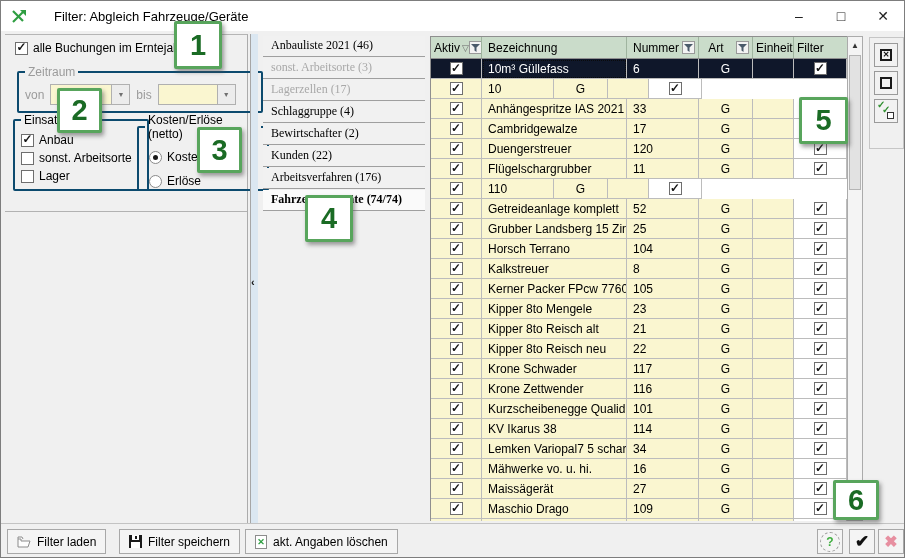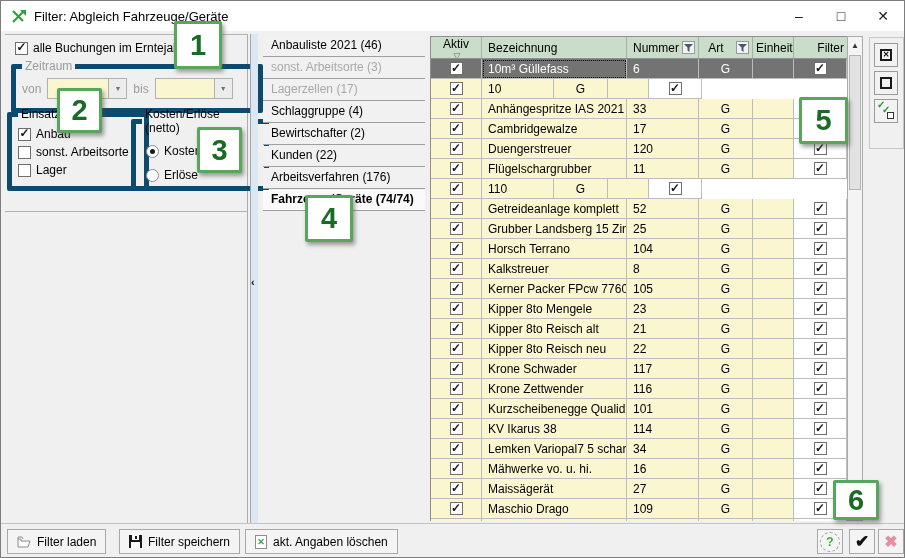--- a/index.html
+++ b/index.html
@@ -1,71 +1,71 @@
 <!DOCTYPE html>
 <html><head>
 <meta charset="utf-8">
 <style>
   html,body{margin:0;padding:0;background:#c8c8c8;font-family:"Liberation Sans",sans-serif;font-size:12px;color:#000;}
   .window{position:relative;width:905px;height:558px;background:#f0f0f0;border:1px solid #7d7d7d;box-sizing:border-box;overflow:hidden;}
   
   .titlebar{position:absolute;left:0;top:0;width:100%;height:30px;background:#fff;display:flex;align-items:center;}
   .appicon{width:17px;height:17px;margin:0 7px 0 9px;}
-  .title{font-size:13px;}
+  .title{font-size:13px;margin-left:20px;}
   .wctrls{margin-left:auto;display:flex;height:100%;}
   .wbtn{width:42px;height:100%;display:flex;align-items:center;justify-content:center;font-size:14px;color:#222;}
   
   .leftpanel{position:absolute;left:4px;top:33px;width:243px;height:489px;border-top:1px solid #b5b5b5;border-right:1px solid #ababab;box-sizing:border-box;}
   .cbrow{display:flex;align-items:center;gap:5px;}
   .cb{width:13px;height:13px;background:#fff;border:1px solid #6e6e6e;box-sizing:border-box;display:inline-flex;align-items:center;justify-content:center;flex:0 0 13px;}
   .cb.on::after{content:"✓";font-size:12px;font-weight:700;color:#141414;margin-top:-2px;}
   .radio{width:13px;height:13px;border:1px solid #8a8a8a;border-radius:50%;background:#fff;box-sizing:border-box;position:relative;flex:0 0 13px;}
   .radio.on::after{content:"";position:absolute;left:3px;top:3px;width:5px;height:5px;border-radius:50%;background:#1a1a1a;}
-  fieldset{border:5px solid #0c4a6e;border-radius:2px;margin:0;padding:2px 6px;}
+  fieldset{border:2px solid #0c4a6e;border-radius:2px;margin:6px;padding:2px 6px;}
   legend{padding:0 3px;font-size:12px;}
   .dis-text{color:#9b9b9b;}
   .fs-zeitraum{position:absolute;left:6px;top:24px;width:230px;height:40px;}
   .fs-zeitraum .frow{display:flex;align-items:center;gap:6px;margin-top:3px;}
   .combo{display:flex;width:80px;height:21px;background:#faf6d0;border:1px solid #b0b0b0;box-sizing:border-box;}
   .combo .cval{flex:1;}
   .combo .cbtn{width:17px;background:#ececec;border-left:1px solid #b0b0b0;display:flex;align-items:center;justify-content:center;font-size:7px;color:#707070;}
   .fs-einsatz{position:absolute;left:2px;top:72px;width:120px;height:70px;}
   .fs-einsatz .cbrow{margin:4px 0;}
   .fs-kosten{position:absolute;left:126px;top:72px;width:116px;height:70px;}
   .fs-kosten .cbrow{margin:7px 0 10px 4px;}
   .cb-all{position:absolute;left:10px;top:6px;}
   .cb-group{position:absolute;left:8px;top:156px;}
   .left-empty{position:absolute;left:0;top:176px;right:0;bottom:0;border-top:1px solid #b2b2b2;}
   
   .splitter{position:absolute;left:249px;top:33px;width:8px;height:489px;background:#dbe7f1;border-left:1px solid #a6a6a6;box-sizing:border-box;}
   .splitter .arr{position:absolute;left:0;top:243px;font-size:11px;font-weight:bold;color:#111;line-height:10px;}
   
   .catlist{position:absolute;left:262px;top:35px;width:162px;}
-  .cat{height:20px;line-height:19px;padding-left:8px;background:#f1f1f1;border-bottom:1px solid #9f9f9f;margin-bottom:1px;}
+  .cat{height:20px;line-height:19px;padding-left:8px;background:#f1f1f1;border-bottom:1px solid #9f9f9f;margin-bottom:1px;font-family:Liberation Serif, serif;}
   .cat.dis{color:#a8a8a8;}
   .cat.sel{font-weight:bold;background:#fafafa;}
   
   .grid{position:absolute;left:429px;top:35px;width:417px;height:485px;border-left:1px solid #8f8f8f;border-top:1px solid #8f8f8f;box-sizing:border-box;background:#fff;}
   .ghead{display:flex;height:22px;background:#cadcca;border-bottom:1px solid #8f8f8f;box-sizing:border-box;}
   .hcell{display:flex;align-items:center;box-sizing:border-box;border-right:1px solid #9fb49f;padding:0 3px;overflow:hidden;white-space:nowrap;}
   .sort{font-size:9px;color:#6a6a6a;margin-left:2px;}
   .fbtn{width:13px;height:13px;background:#f2f2f2;border:1px solid #999;box-sizing:border-box;display:inline-flex;align-items:center;justify-content:center;margin-left:auto;flex:0 0 13px;}
   .gbody{height:462px;overflow:hidden;}
   .row{display:flex;height:20px;}
   .cell{box-sizing:border-box;border-right:1px solid #bcbcbc;border-bottom:1px solid #bcbcbc;background:#faf6d0;height:20px;display:flex;align-items:center;overflow:hidden;white-space:nowrap;}
   .c-aktiv{width:51px;justify-content:center;}
   .c-bez{width:145px;padding-left:6px;}
   .c-num{width:72px;padding-left:6px;}
   .c-art{width:54px;justify-content:center;}
   .c-ein{width:41px;}
   .c-fil{width:53px;justify-content:center;background:#fff;}
-  .h-aktiv{width:51px;flex-direction:column;}.h-bez{width:145px;padding-left:6px;}.h-num{width:72px;padding-left:6px;}
+  .h-aktiv{width:51px;}.h-bez{width:145px;padding-left:6px;}.h-num{width:72px;padding-left:6px;}
   .h-art{width:54px;justify-content:center;}.h-art span:first-child{margin:0 auto;}
-  .h-ein{width:41px;}.h-fil{width:53px;justify-content:flex-end;border-right:none;}
-  .row.sel .cell{background:#737373;color:#fff;}
+  .h-ein{width:41px;}.h-fil{width:53px;justify-content:flex-start;border-right:none;}
+  .row.sel .cell{background:#0f172a;color:#fff;}
   .row.sel .c-bez{outline:1px dotted #0a0a0a;outline-offset:-2px;}
   
   .vscroll{position:absolute;left:846px;top:35px;width:16px;height:485px;background:#f4f4f4;border:1px solid #ababab;box-sizing:border-box;}
   .sarrow{position:absolute;left:0;width:14px;height:16px;display:flex;align-items:center;justify-content:center;font-size:8px;color:#333;}
   .sarrow.up{top:0;}
   .sarrow.down{bottom:0;}
   .sthumb{position:absolute;left:1px;top:18px;width:12px;height:135px;background:#e2e2e2;border:1px solid #b4b4b4;box-sizing:border-box;}
   
   .sidebox{position:absolute;left:868px;top:36px;width:35px;height:112px;border:1px solid #c6c6c6;box-sizing:border-box;}
   .sbtn{position:absolute;left:4px;width:24px;height:24px;background:#f2f2f2;border:1px solid #9a9a9a;box-sizing:border-box;display:flex;align-items:center;justify-content:center;}

